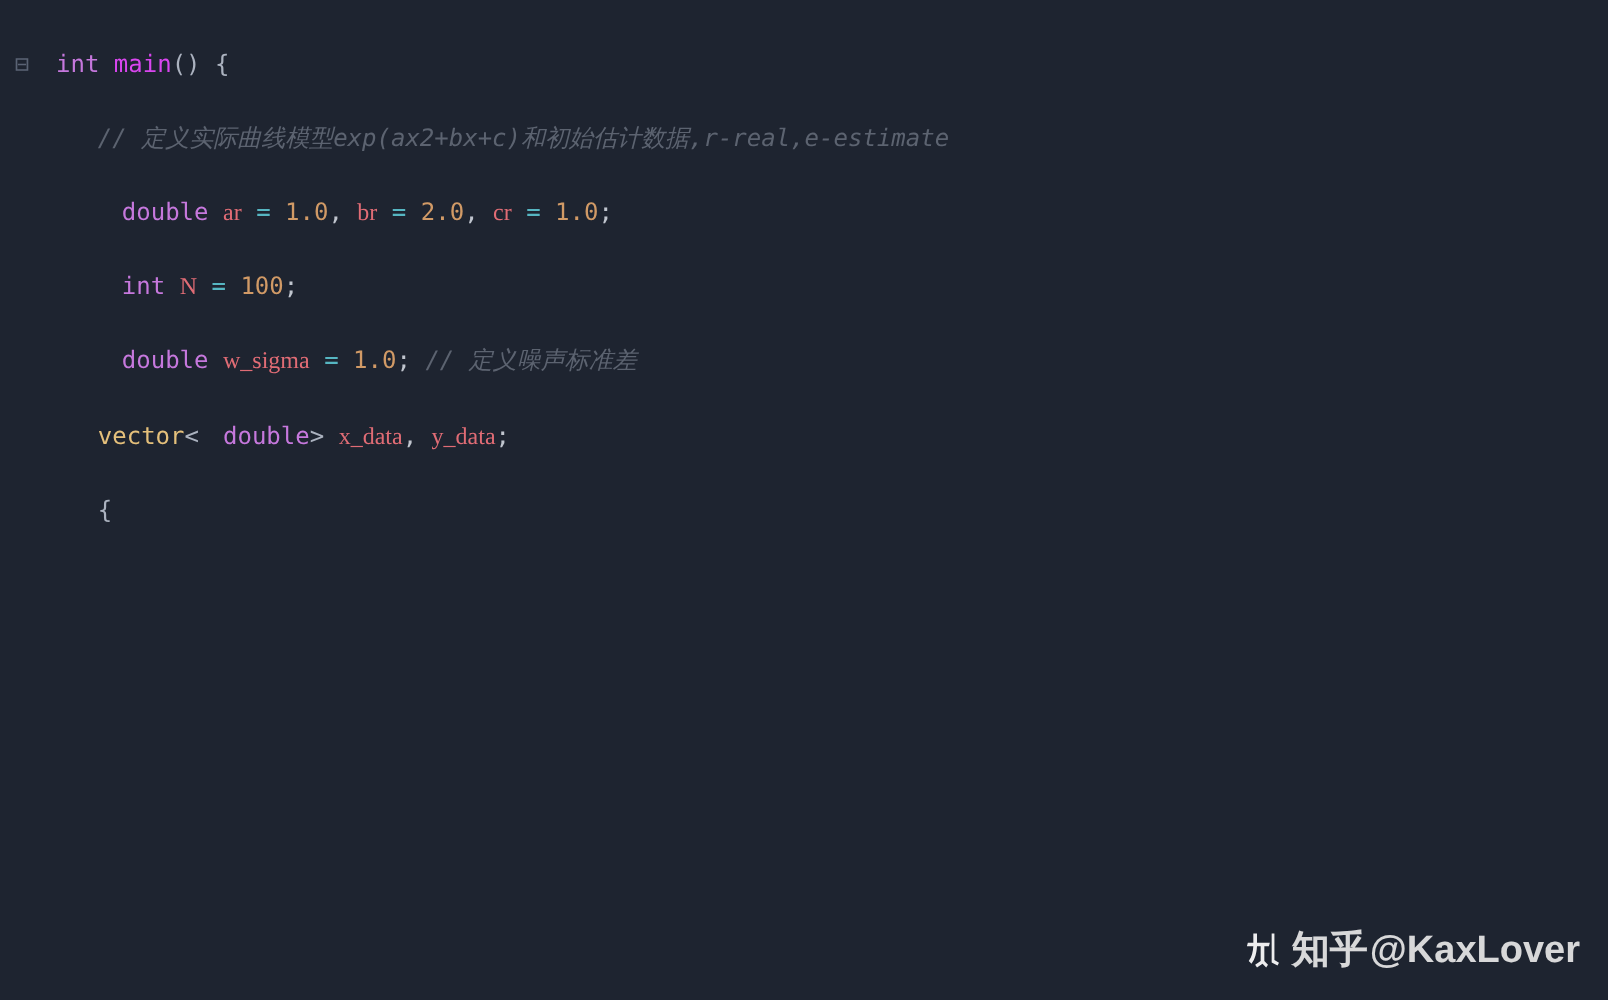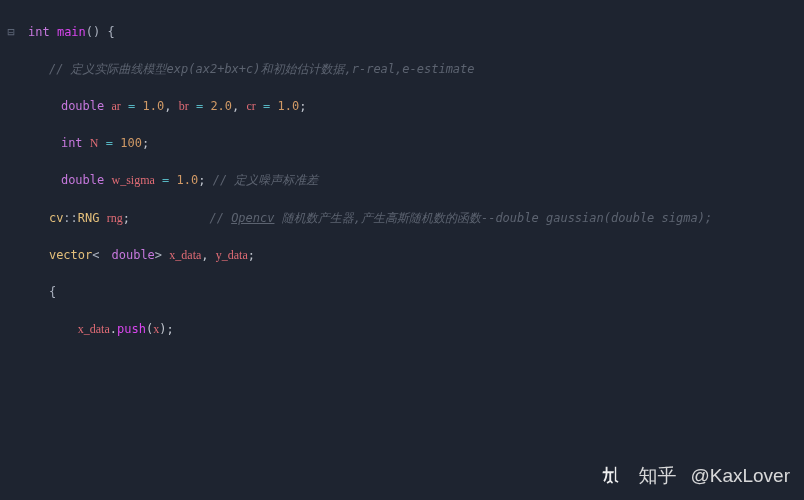--- a/index.html
+++ b/index.html
@@ -30,44 +30,42 @@
   .ns { color:#e5c07b; } 
   .pl { color:#abb2bf; }
   .und { text-decoration: underline; }
   .watermark {
     position: absolute;
     right: 14px;
     bottom: 10px;
     color: #e8e8e8;
     font-family: -apple-system, "Segoe UI", sans-serif;
     font-size: 19px;
-    font-weight: 400;
+    font-weight: 700;
     opacity: 0.92;
     display: flex;
     align-items: center;
-    gap: 14px;
+    gap: 1px;
   }
   .watermark svg { width:22px; height:22px; }
   .fold {
     display:inline-block; width:10px; color:#5a6374; text-align:center;
   }
 </style>
 </head>
 <body>
 
 <div class="editor">
 <span class="ln"><span class="fold">⊟</span><span class="kw">int</span> <span class="fn">main</span><span class="pl">() {</span></span>
 <span class="ln"><span class="gut"></span>    <span class="cm">// 定义实际曲线模型exp(ax2+bx+c)和初始估计数据,r-real,e-estimate</span></span>
 <span class="ln"><span class="gut"></span>    <span class="kw">double</span> <span class="id">ar</span> <span class="op">=</span> <span class="num">1.0</span>, <span class="id">br</span> <span class="op">=</span> <span class="num">2.0</span>, <span class="id">cr</span> <span class="op">=</span> <span class="num">1.0</span>;</span>
 <span class="ln"><span class="gut"></span>    <span class="kw">int</span> <span class="id">N</span> <span class="op">=</span> <span class="num">100</span>;</span>
 <span class="ln"><span class="gut"></span>    <span class="kw">double</span> <span class="id">w_sigma</span> <span class="op">=</span> <span class="num">1.0</span>; <span class="cm">// 定义噪声标准差</span></span>
-<span class="ln"><span class="gut"></span>    <span class="ns">cv</span><span class="pl">::</span><span class="ns">RNG</span> <span class="id">rng</span>;           <span class="cm">// <span class="und">Opencv</span> 随机数产生器,产生高斯随机数的函数--double gaussian(double sigma);</span></span>
 <span class="ln"><span class="gut"></span>    <span class="ns">vector</span><span class="pl">&lt;</span><span class="kw">double</span><span class="pl">&gt;</span> <span class="id">x_data</span>, <span class="id">y_data</span>;</span>
 <span class="ln"><span class="gut"></span>    <span class="pl">{</span></span>
-<span class="ln"><span class="gut"></span>        <span class="id">x_data</span>.<span class="fn">push</span>(<span class="id">x</span>);</span>
 
 
 
 
 
 
 
 
 
 

